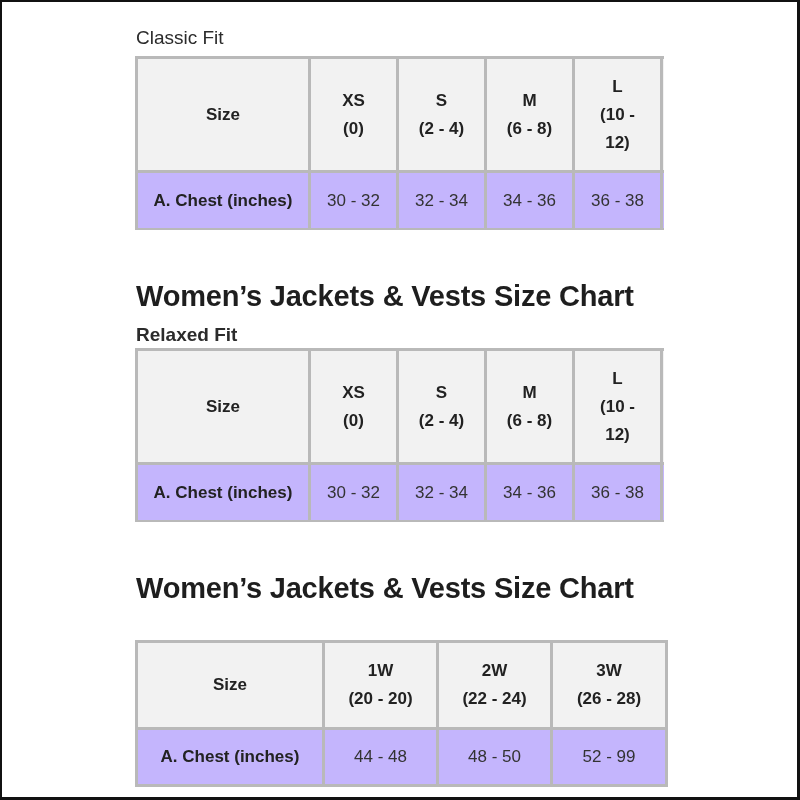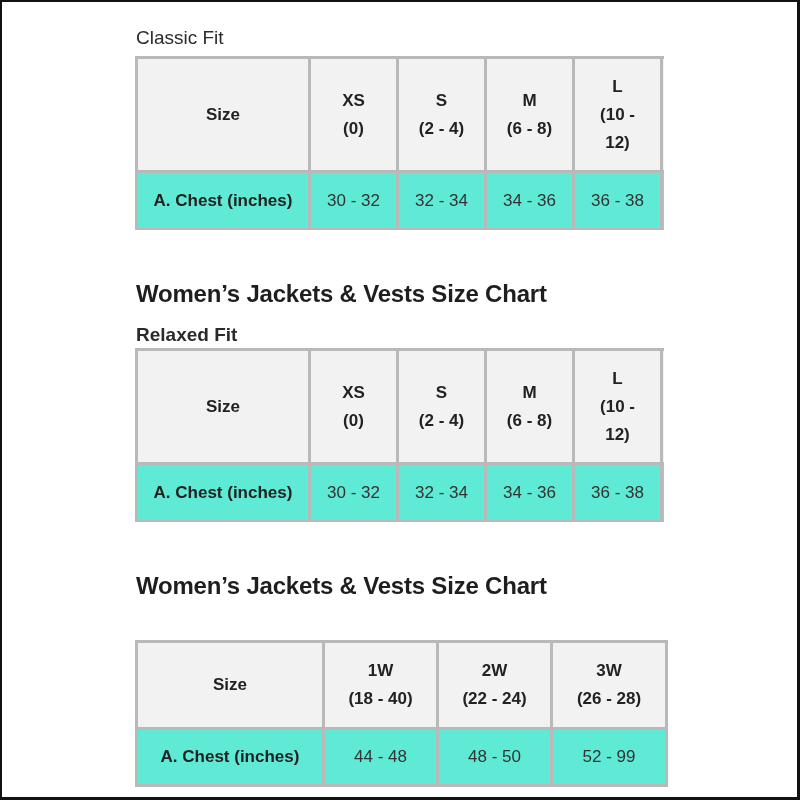--- a/index.html
+++ b/index.html
@@ -7,31 +7,31 @@
   body { position: relative; font-family: "Liberation Sans", "DejaVu Sans", sans-serif; color: #222; }
   .frame {
     position: absolute; left: 0; top: 0; width: 800px; height: 800px;
     border: 2px solid #111; border-right-width: 3px; border-bottom-width: 3px;
     pointer-events: none;
   }
   .subtitle {
     position: absolute; left: 136px; font-size: 19px; color: #2b2b2b; font-weight: normal; margin-top: 12px;
   }
   .title {
-    position: absolute; left: 136px; font-size: 24px; font-weight: bold; color: #1e1e1e; letter-spacing: -0.2px;
+    position: absolute; left: 136px; font-size: 29px; font-weight: bold; color: #1e1e1e; letter-spacing: -0.2px;
   }
   table.size-table {
     position: absolute; border-collapse: collapse; table-layout: fixed;
   }
   table.size-table td {
     border: 3px solid #b9b9b9; text-align: center; vertical-align: middle;
     font-size: 17px; line-height: 28px;
   }
   table.size-table tr.head td { background: #f2f2f2; font-weight: bold; color: #222; }
-  table.size-table tr.data td { background: #5eead4; color: #333; }
+  table.size-table tr.data td { background: #c4b5fd; color: #333; }
   table.size-table tr.data td.label { font-weight: bold; color: #222; }
   .clip { position: absolute; overflow: hidden; }
 </style>
 </head>
 <body>
 
 <div class="frame"></div>
 
 <div class="subtitle" style="top:15px;">Classic Fit</div>
 <div class="clip" style="left:135px; top:56px; width:529px; height:174px;">
@@ -131,21 +131,21 @@
       <col style="width:187px">
       <col style="width:114px">
       <col style="width:114px">
       <col style="width:115px">
     </colgroup>
   <tbody>
       <tr class="head" style="height:87px;">
     <td>Size</td>
     <td>
           <div>1W</div>
-          <div>(18 - 40)</div>
+          <div>(20 - 20)</div>
         </td>
     <td>
           <div>2W</div>
           <div>(22 - 24)</div>
         </td>
     <td>
           <div>3W</div>
           <div>(26 - 28)</div>
         </td>
   </tr>

